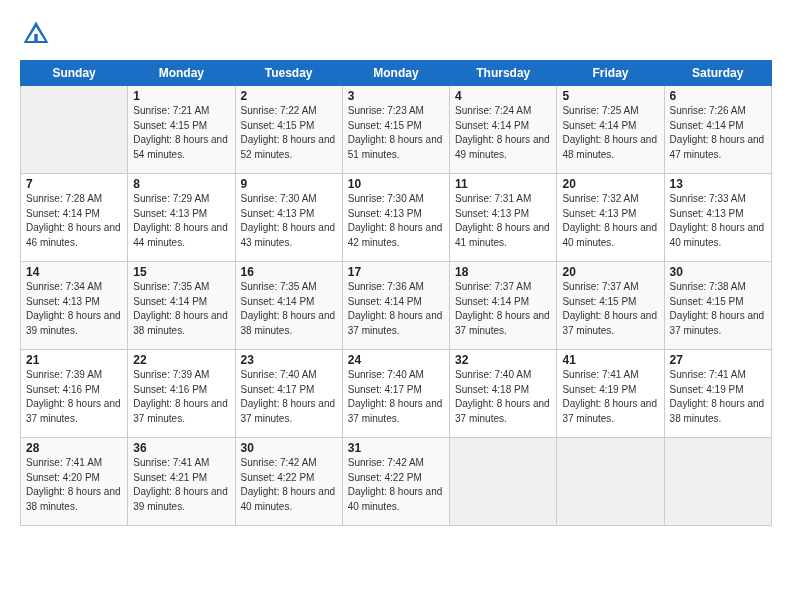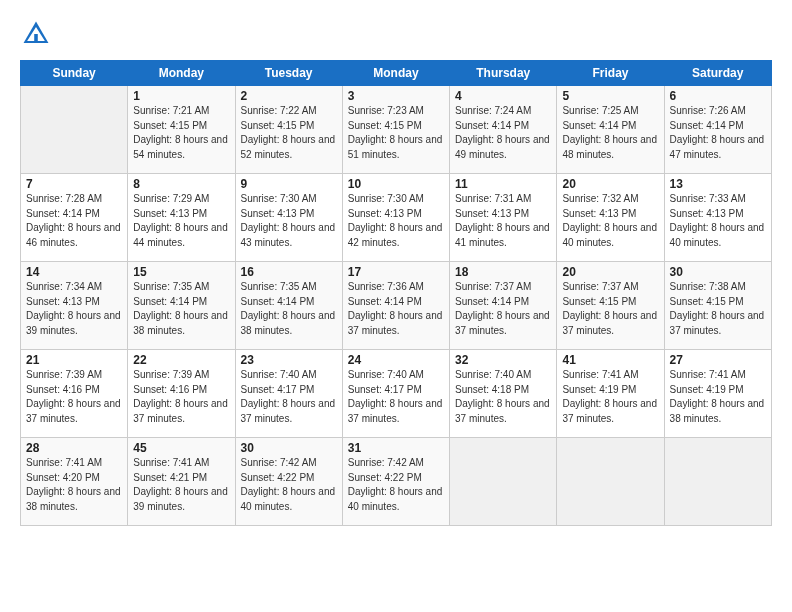--- a/index.html
+++ b/index.html
@@ -257,21 +257,21 @@
             <span class="day-number">27</span>
             <div class="day-info">Sunrise: 7:41 AM<br>Sunset: 4:19 PM<br>Daylight: 8 hours and 38 minutes.</div>
           </td>
         </tr>
         <tr>
           <td>
             <span class="day-number">28</span>
             <div class="day-info">Sunrise: 7:41 AM<br>Sunset: 4:20 PM<br>Daylight: 8 hours and 38 minutes.</div>
           </td>
           <td>
-            <span class="day-number">45</span>
+            <span class="day-number">36</span>
             <div class="day-info">Sunrise: 7:41 AM<br>Sunset: 4:21 PM<br>Daylight: 8 hours and 39 minutes.</div>
           </td>
           <td>
             <span class="day-number">30</span>
             <div class="day-info">Sunrise: 7:42 AM<br>Sunset: 4:22 PM<br>Daylight: 8 hours and 40 minutes.</div>
           </td>
           <td>
             <span class="day-number">31</span>
             <div class="day-info">Sunrise: 7:42 AM<br>Sunset: 4:22 PM<br>Daylight: 8 hours and 40 minutes.</div>
           </td>

